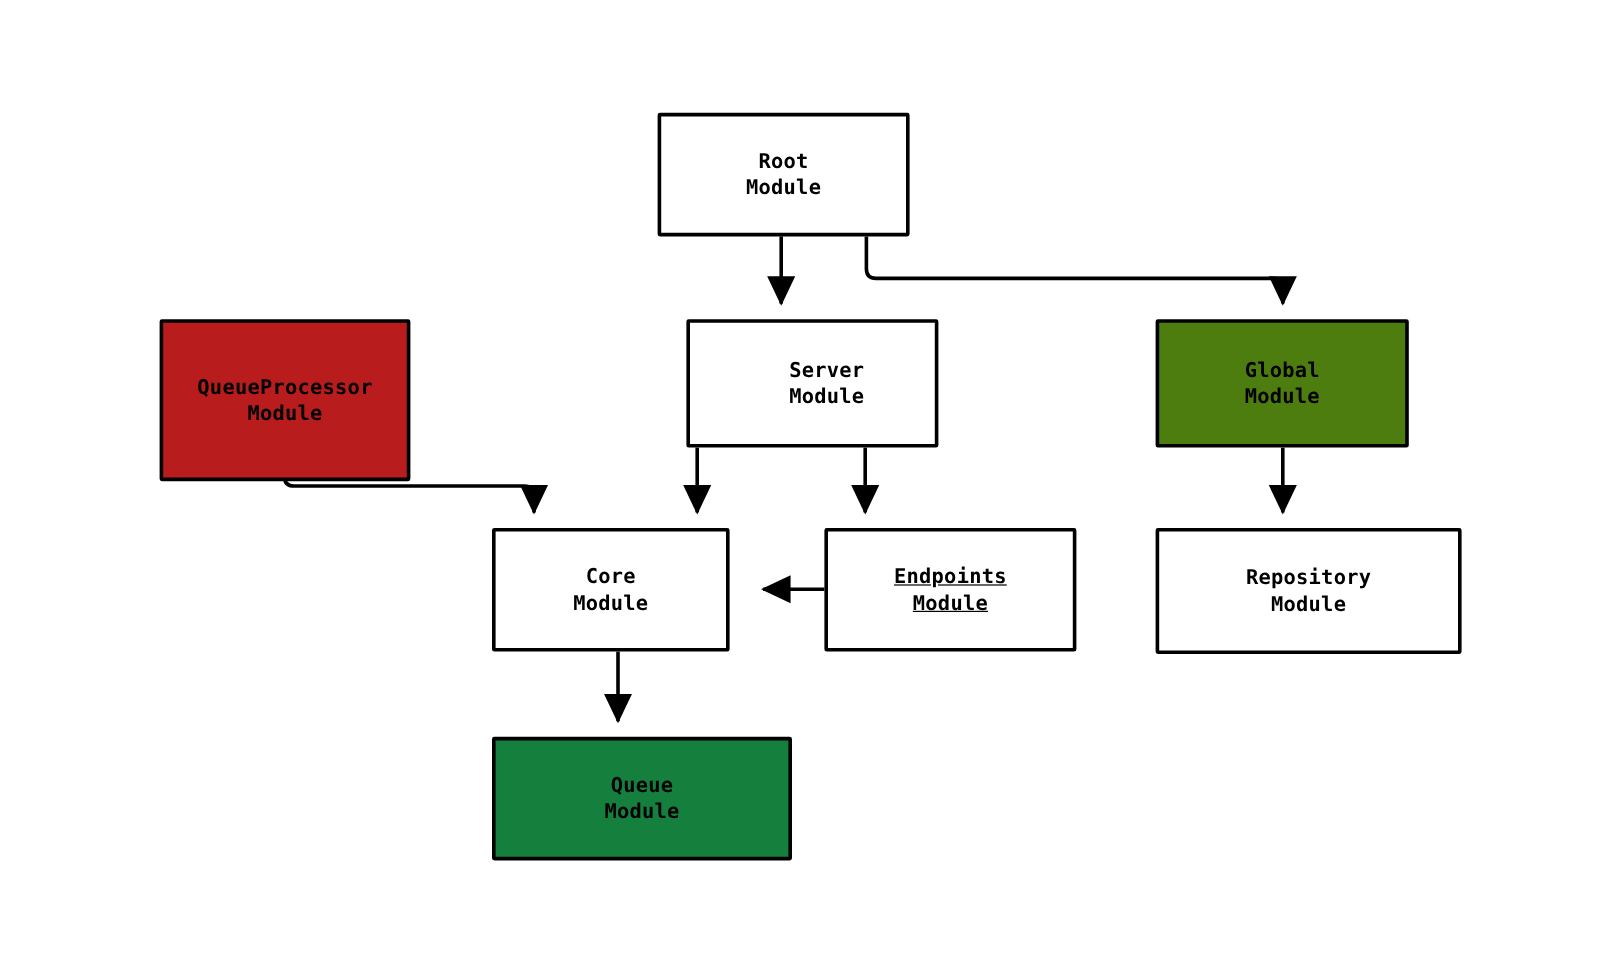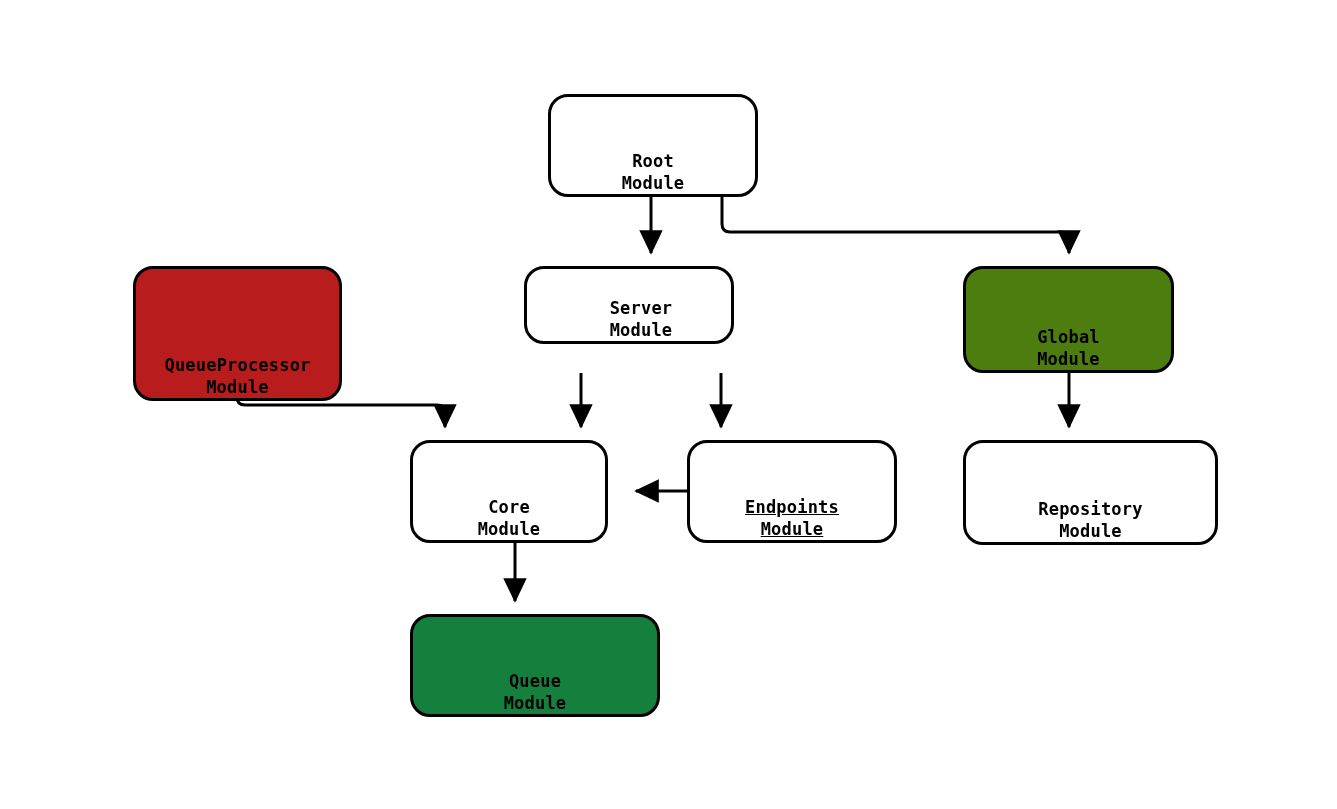--- a/index.html
+++ b/index.html
@@ -20,25 +20,25 @@
     left: 0;
     top: 0;
     width: 1337px;
     height: 809px;
   }
   .node {
     position: absolute;
     box-sizing: border-box;
     background: #ffffff;
     border: 3px solid #000000;
-    border-radius: 20px;
+    border-radius: 2px;
     display: flex;
     flex-direction: column;
     align-items: center;
-    justify-content: flex-end;
+    justify-content: center;
     z-index: 2;
   }
   .node-label {
     font-family: "DejaVu Sans Mono", "Liberation Mono", monospace;
     font-size: 17px;
     font-weight: bold;
     line-height: 22px;
     color: #000000;
     text-align: center;
     white-space: pre;
@@ -70,21 +70,21 @@
 
   <div id="nodes-group">
       <div class="node" style="left: 548px; top: 94px; width: 210px; height: 103px; background: rgb(255, 255, 255); border-color: rgb(0, 0, 0);">
         <div class="node-label">Root</div>
         <div class="node-label">Module</div>
       </div>
       <div class="node" style="left: 133px; top: 266px; width: 209px; height: 135px; background: #b91c1c; border-color: rgb(0, 0, 0);">
         <div class="node-label">QueueProcessor</div>
         <div class="node-label">Module</div>
       </div>
-      <div class="node" style="left: 524px; top: 266px; width: 210px; height: 78px; background: rgb(255, 255, 255); border-color: rgb(0, 0, 0); padding-left: 24px;">
+      <div class="node" style="left: 572px; top: 266px; width: 210px; height: 107px; background: rgb(255, 255, 255); border-color: rgb(0, 0, 0); padding-left: 24px;">
         <div class="node-label">Server</div>
         <div class="node-label">Module</div>
       </div>
       <div class="node" style="left: 963px; top: 266px; width: 211px; height: 107px; background: #4d7c0f; border-color: rgb(0, 0, 0);">
         <div class="node-label">Global</div>
         <div class="node-label">Module</div>
       </div>
       <div class="node" style="left: 410px; top: 440px; width: 198px; height: 103px; background: rgb(255, 255, 255); border-color: rgb(0, 0, 0);">
         <div class="node-label">Core</div>
         <div class="node-label">Module</div>

